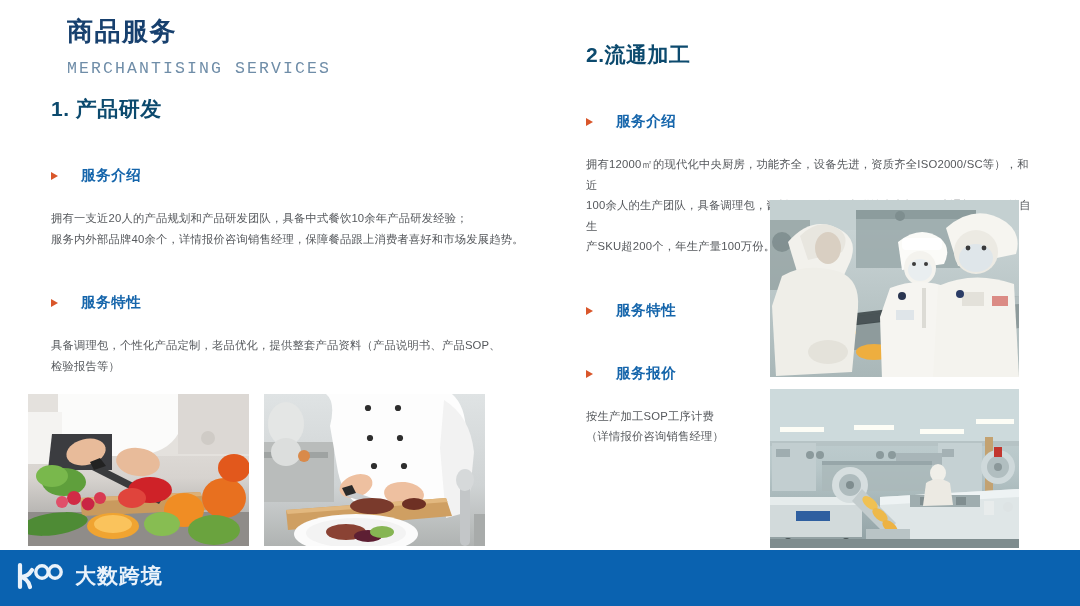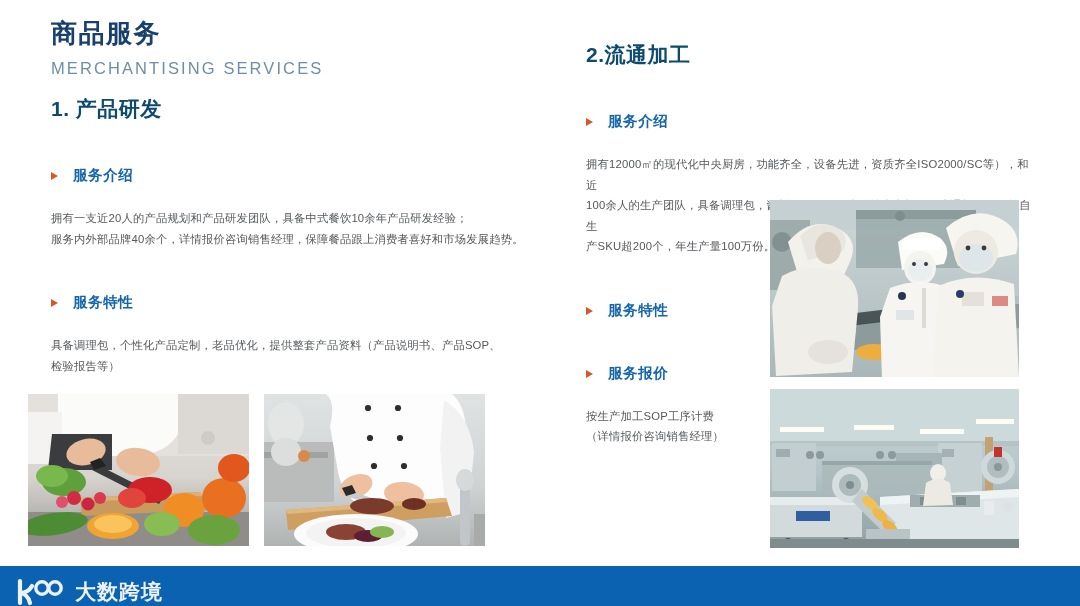--- a/index.html
+++ b/index.html
@@ -12,41 +12,41 @@
   #slide {
     position: relative;
     width: 1080px; height: 606px;
     background: #ffffff;
   }
 
   
   .footer-bar {
     position: absolute;
     left: 0; bottom: 0;
-    width: 1080px; height: 40px;
+    width: 1080px; height: 56px;
     background: #0a62b0;
     text-align: right;
   }
   .logo-wrap {
     position: absolute;
     left: 14px; top: 12px;
     display: flex; align-items: center; gap: 9px;
   }
   .logo-mark { position: relative; width: 52px; height: 28px; }
   .logo-text {
     color: #eaf2fa;
     font-size: 21px;
     font-weight: bold;
     letter-spacing: 1px;
     line-height: 28px;
     white-space: nowrap;
   }
 
   
-  .header { position: absolute; left: 51px; top: 18px; }
+  .header { position: absolute; left: 67px; top: 18px; font-family: Liberation Mono, monospace; }
   .header h1 {
     font-size: 26px;
     font-weight: bold;
     color: #17406e;
     letter-spacing: 1.5px;
     line-height: 1.18;
   }
   .header h2 {
     font-size: 16.5px;
     font-weight: normal;
@@ -65,21 +65,21 @@
     font-weight: bold;
     color: #0c4a6e;
     letter-spacing: 0.5px;
     line-height: 1.25;
   }
 
   .block { margin-top: 18px; }
   .block-first { margin-top: 22px; }
 
   .sub-head {
-    display: flex; align-items: center; gap: 15px;
+    display: flex; align-items: center; gap: 23px;
     font-size: 14.5px;
     font-weight: bold;
     color: #1565ab;
     letter-spacing: 0.6px;
     line-height: 1.3;
     margin-top: 44px;
   }
   .tri {
     width: 0; height: 0;
     border-left: 7px solid #d9562a;

